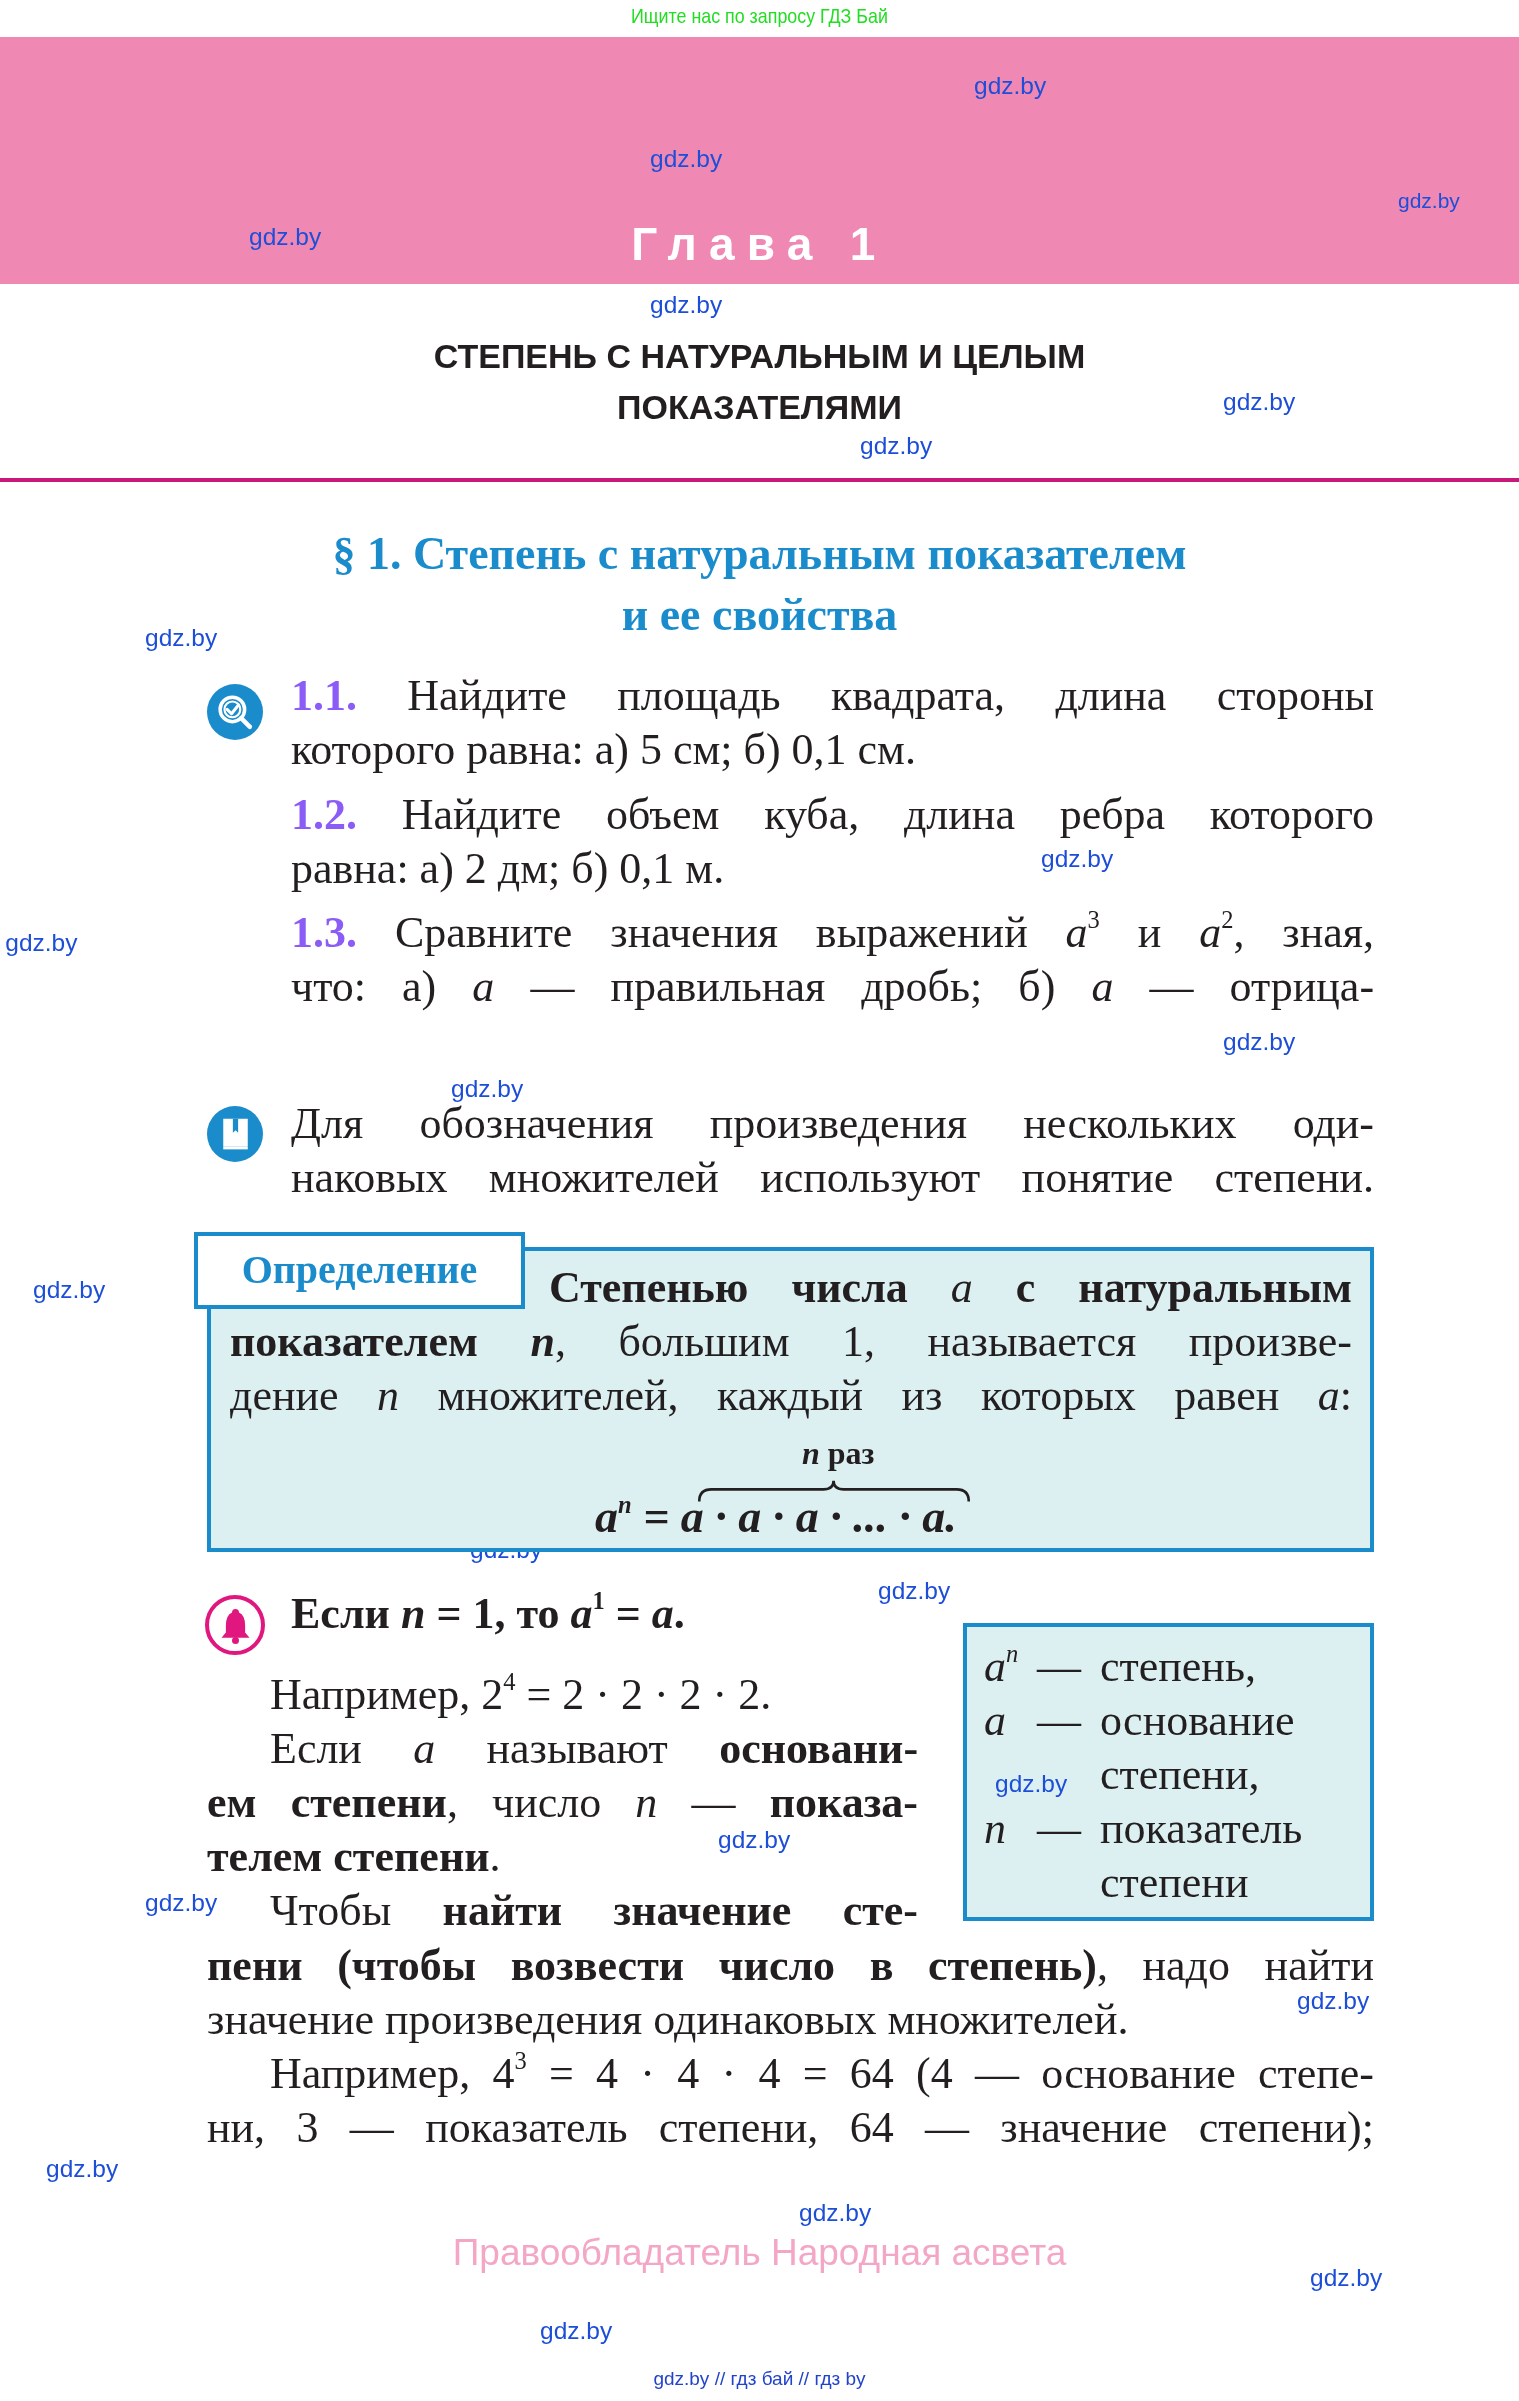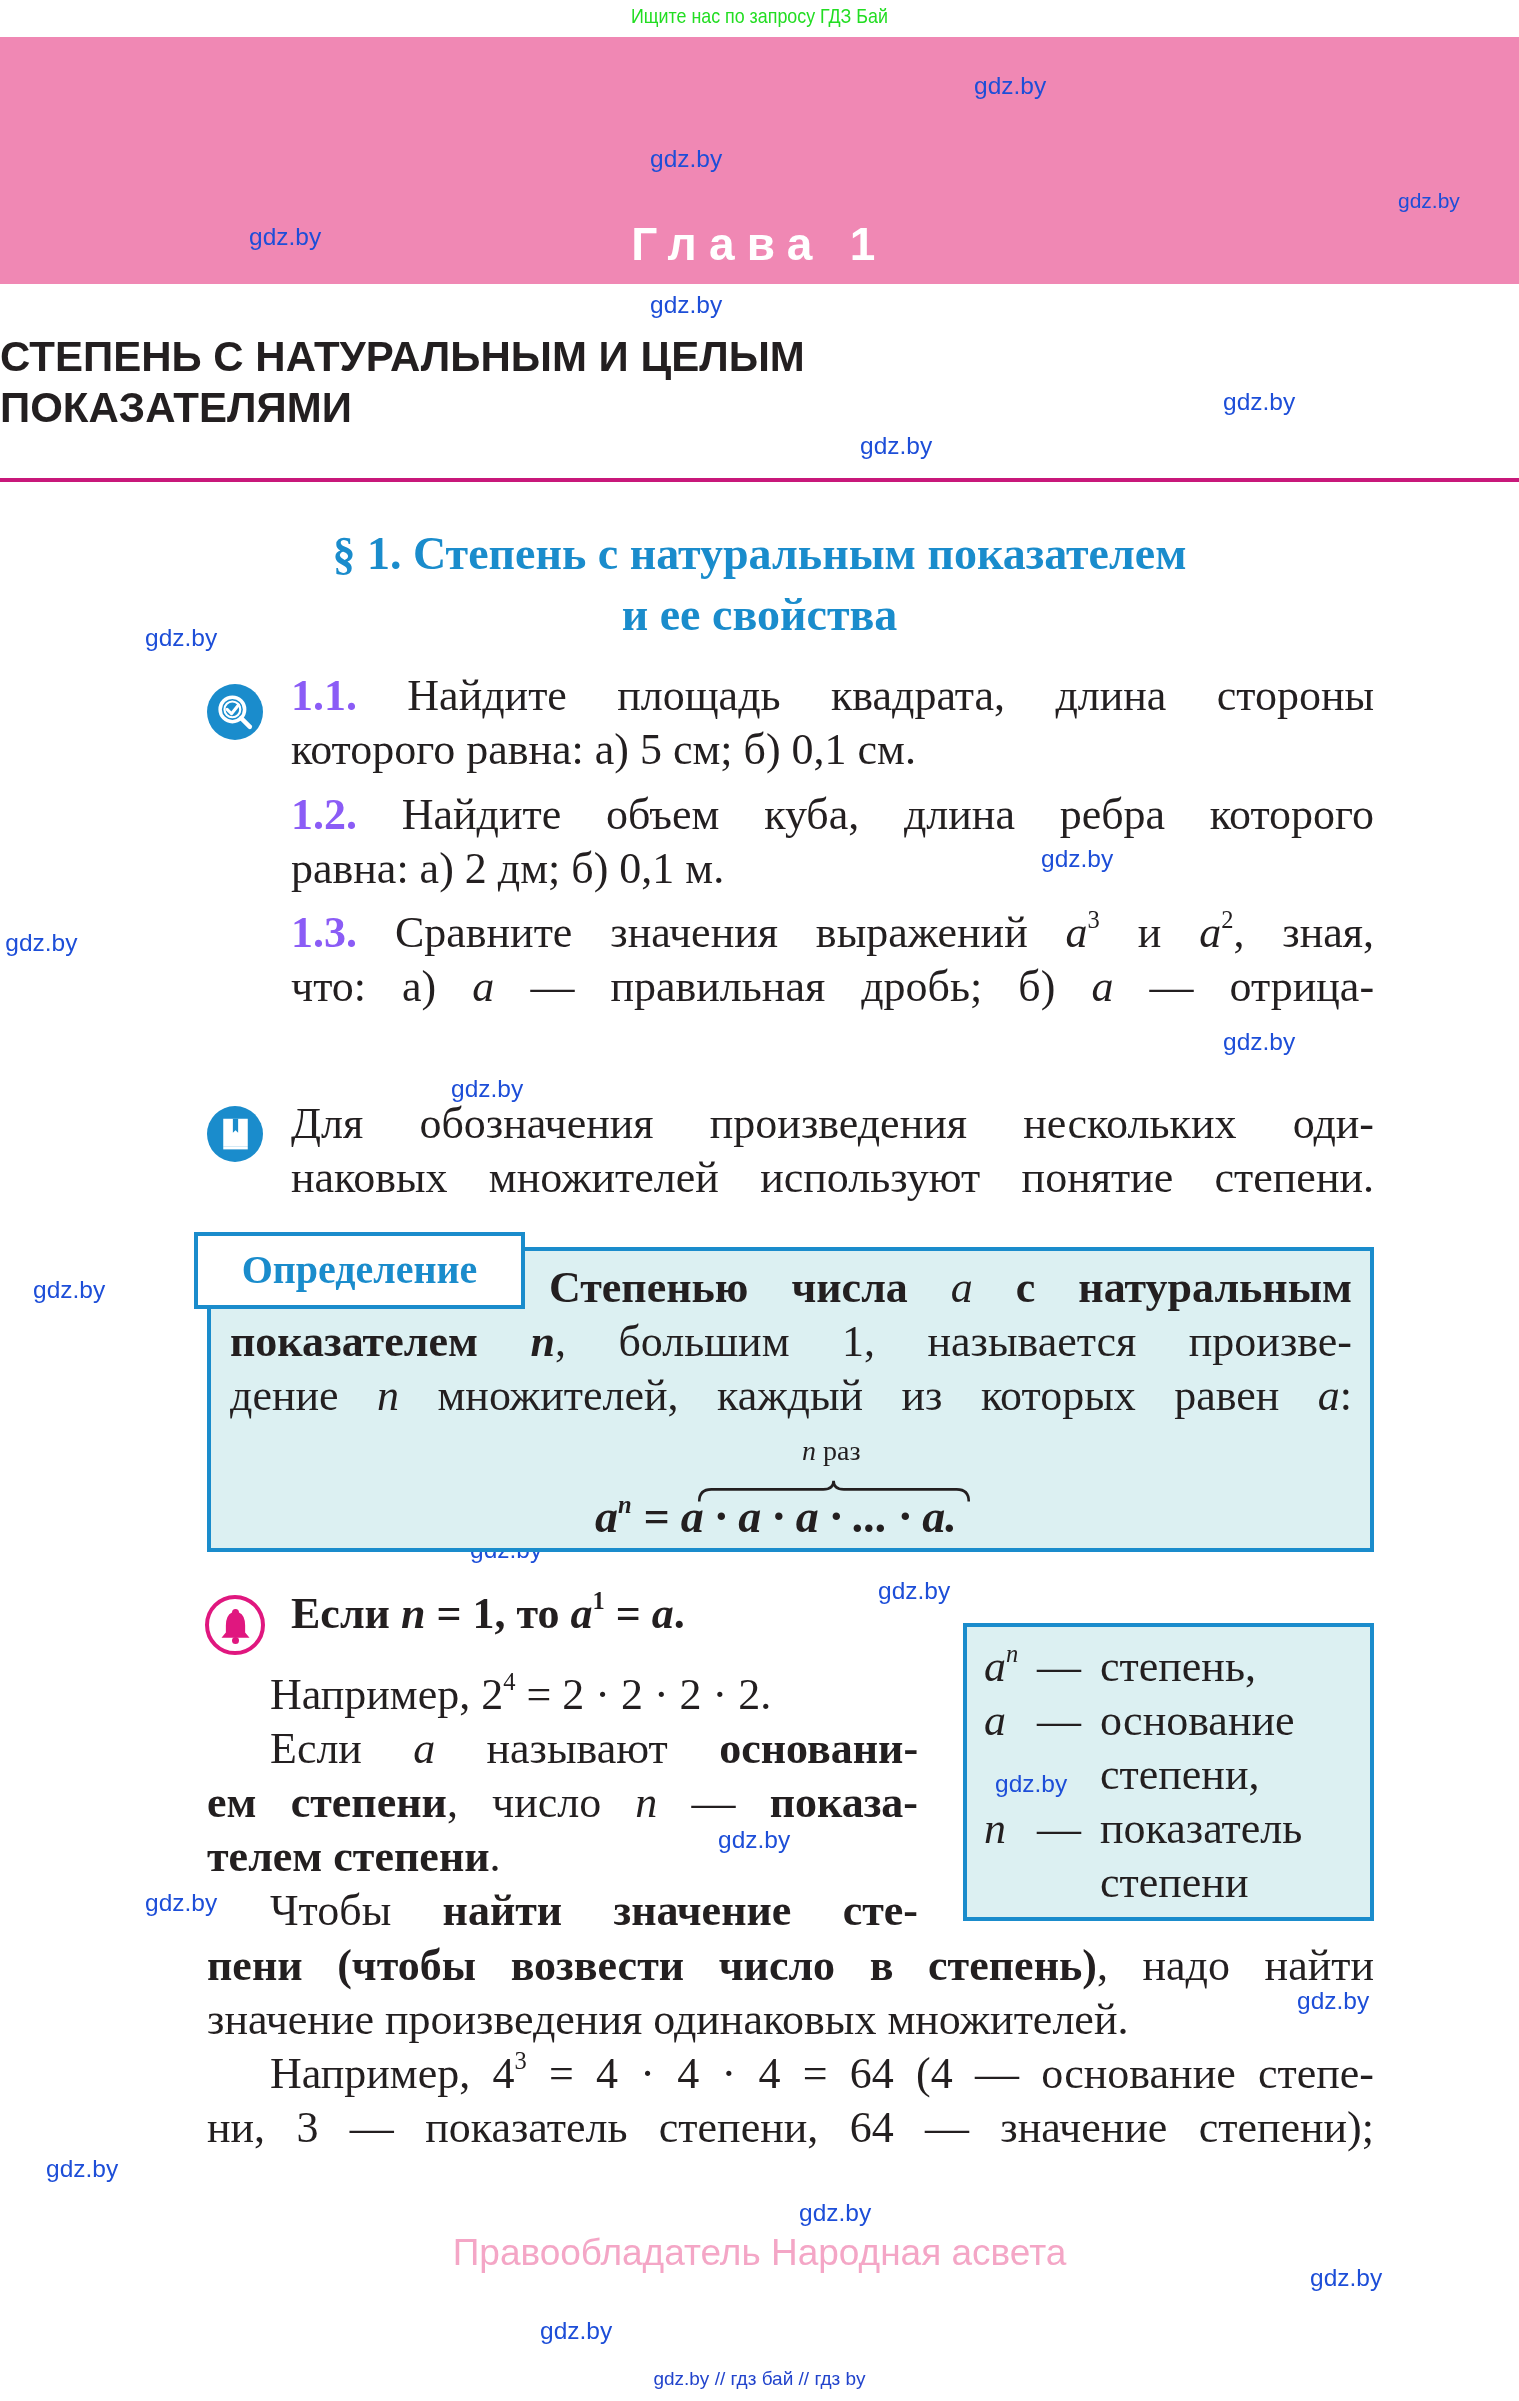--- a/index.html
+++ b/index.html
@@ -3,21 +3,21 @@
 <meta charset="utf-8">
 <style>
   * { margin:0; padding:0; box-sizing:border-box; }
   html, body { width:1519px; height:2401px; background:#ffffff; overflow:hidden; }
   body { position:relative; font-family:"DejaVu Serif", "Liberation Serif", serif; color:#231f20; }
   .abs { position:absolute; }
   .top-banner { left:0; top:3.5px; width:1519px; text-align:center; font-family:"Liberation Sans", sans-serif; font-size:21px; color:#22dd22; transform:scaleX(0.85); }
   .pink-band { left:0; top:37px; width:1519px; height:247px; background:#f088b4; }
   .chapter { left:0; top:217px; width:1519px; text-align:center; font-family:"Liberation Sans", sans-serif; font-weight:bold; font-size:46px; letter-spacing:12.3px; color:#ffffff; }
   .wm { font-family:Liberation Sans, sans-serif; font-size:24.5px; color:#1d4ed8; }
-  .ch-title { left:0; top:331px; width:1519px; text-align:left; font-family:"Liberation Sans", sans-serif; font-weight:bold; font-size:42px; line-height:51px; color:#231f20; }
+  .ch-title { left:0; top:331px; width:1519px; text-align:center; font-family:"Liberation Sans", sans-serif; font-weight:bold; font-size:34px; line-height:51px; color:#231f20; }
   .rule { left:0; top:478px; width:1519px; height:4.4px; background:#c8187a; }
   .sec-title { left:0; top:523px; width:1519px; text-align:center; font-family:"Liberation Serif", serif; font-weight:bold; font-size:46px; line-height:61px; color:#1a8ccc; }
   .txt { font-family:"Liberation Serif", serif; font-size:44px; line-height:54px; color:#231f20; }
   .num { color:#8b5cf6; font-weight:bold; }
   .it { font-style:italic; }
   .b { font-weight:bold; }
   sup { font-size:24.5px; line-height:0; vertical-align:19px; }
   .icon-circle { width:56px; height:56px; border-radius:50%; background:#1a8ccc; display:flex; align-items:center; justify-content:center; }
   .def-box { left:207px; top:1247px; width:1167px; height:305px; background:#dcf0f2; border:4.4px solid #1a8ccc; }
   .def-tab { left:194px; top:1232px; width:331px; height:77px; background:#ffffff; border:4.4px solid #1a8ccc; font-family:"Liberation Serif", serif; font-weight:bold; font-size:40px; color:#1a8ccc; text-align:center; line-height:67px; }
@@ -108,21 +108,21 @@
 </div>
 
 <div class="abs def-box"></div>
 <div class="abs def-tab">Определение</div>
 <div class="abs txt" style="left:230px;top:1261px;width:1122px;">
   <div class="just b" style="padding-left:319px;"><span>Степенью числа</span> <span class="it" style="font-weight:normal;">a</span> <span>с натуральным</span></div>
   <div class="just"><span class="b">показателем</span> <span class="it b">n</span><span>, большим 1, называется произве-</span></div>
   <div class="just"><span>дение</span> <span class="it">n</span> <span>множителей, каждый из которых равен</span> <span class="it">a</span><span>:</span></div>
 </div>
 
-<div class="abs" style="left:802px;top:1435px;font-family:'Liberation Serif',serif;font-size:28px;font-weight:normal;">
+<div class="abs" style="left:802px;top:1435px;font-family:'Liberation Serif',serif;font-size:32px;font-weight:bold;">
   <span class="it">n</span> <span>раз</span>
 </div>
 <svg class="abs" style="left:696px;top:1479px;" width="276" height="26" viewBox="0 0 315 30">
   <path d="M2 26 Q2 12 16 12 L145 12 Q157 12 157 2 Q157 12 169 12 L299 12 Q313 12 313 26" fill="none" stroke="#231f20" stroke-width="3"></path>
 </svg>
 <div class="abs txt b" style="left:595px;top:1490px;font-size:46px;">
   <span class="it">a</span><sup class="it">n</sup> <span class="it">= a · a · a · ... · a.</span>
 </div>
 
 <div class="abs bell" style="left:205px;top:1595px;">

